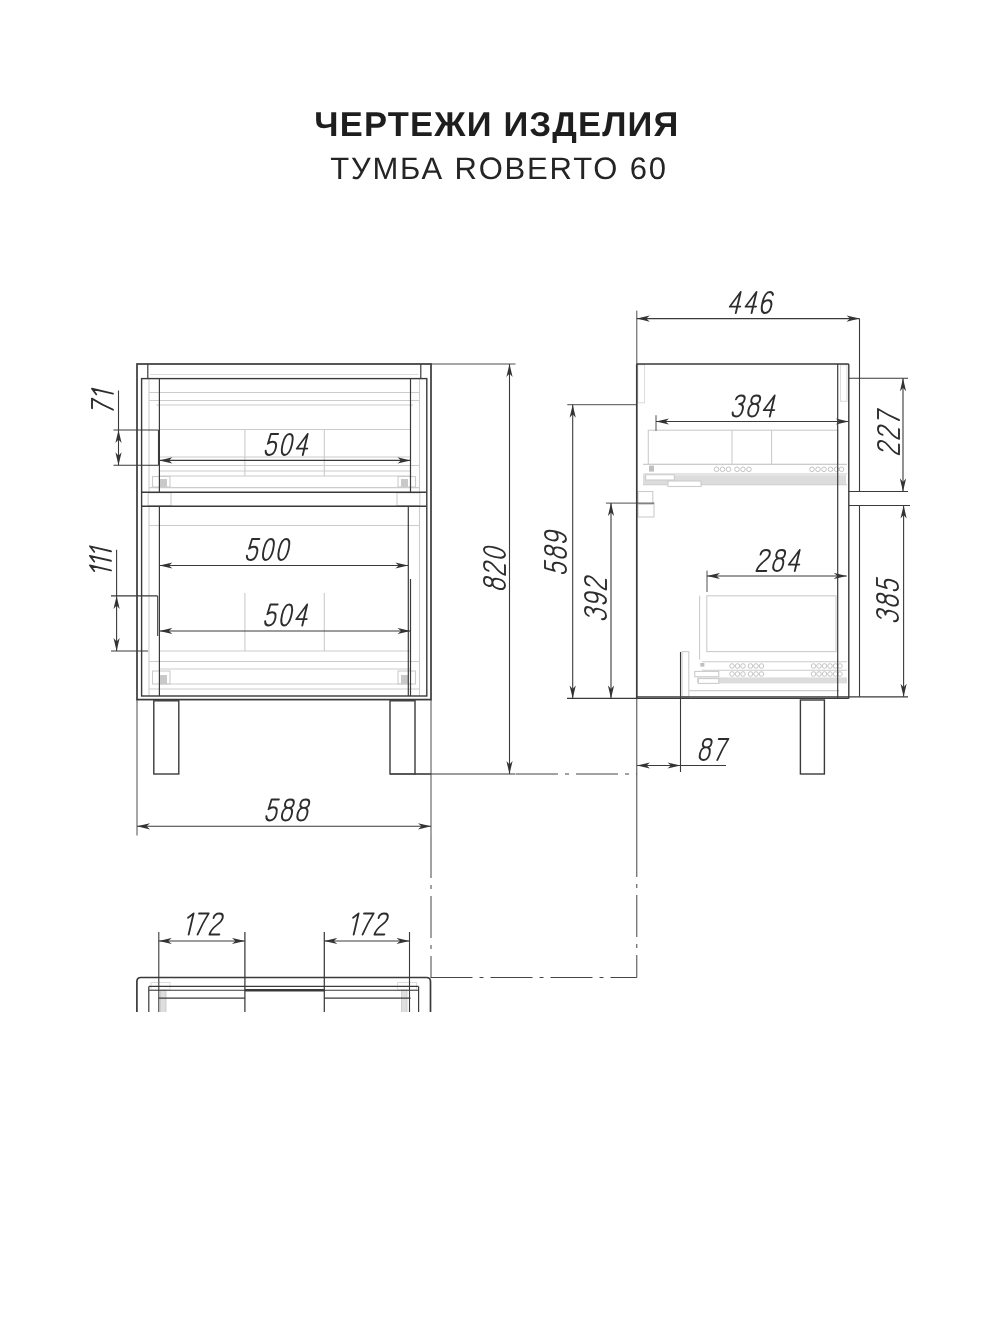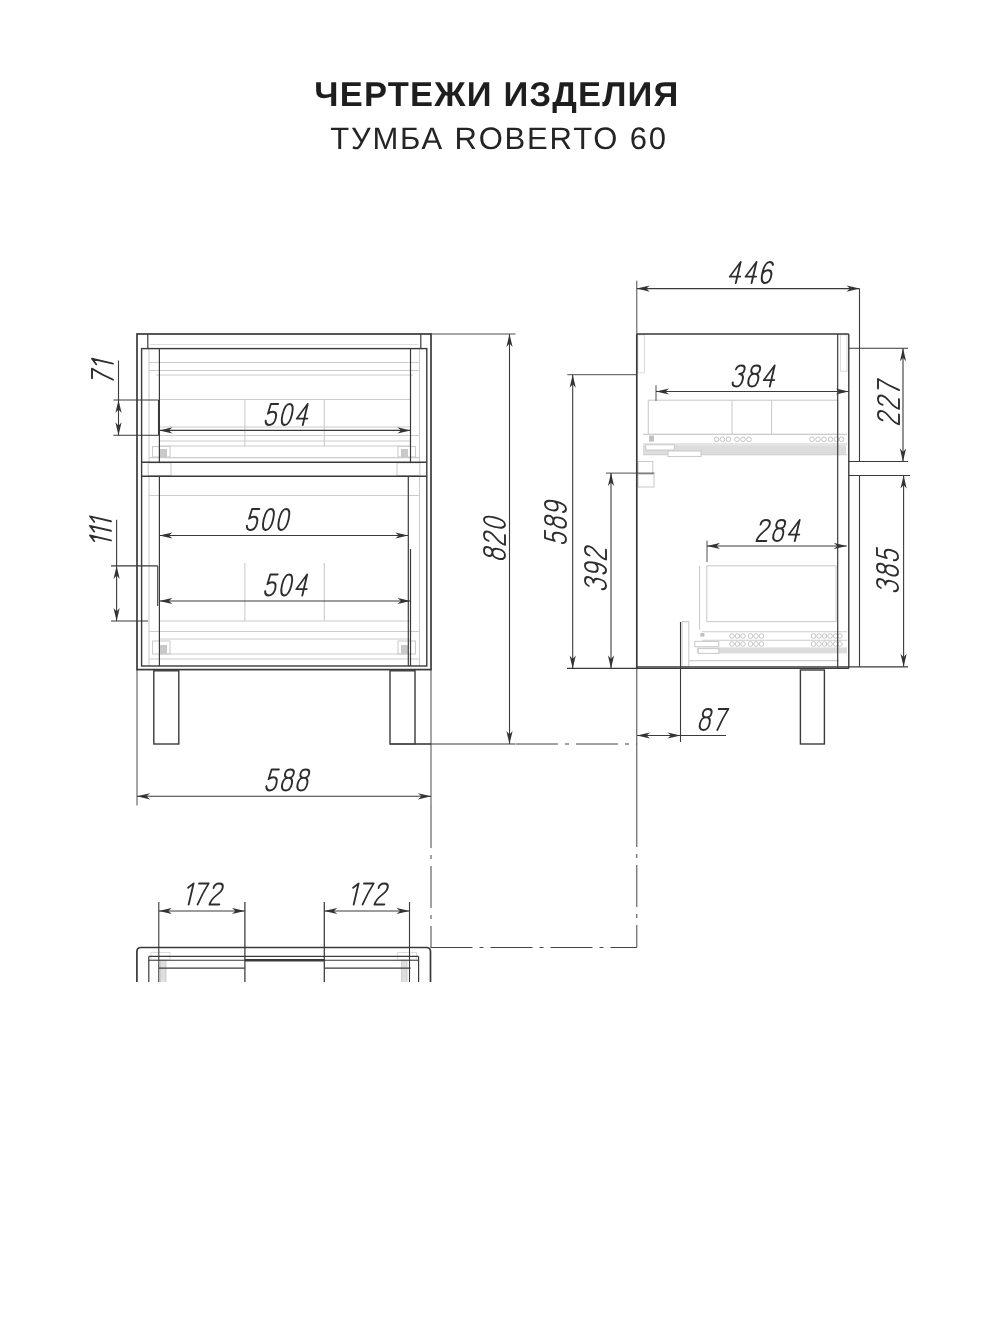--- a/index.html
+++ b/index.html
@@ -1,16 +1,16 @@
 <!DOCTYPE html>
 <html><head>
 <meta charset="utf-8">
 <style>
   html,body{margin:0;padding:0;background:#ffffff;}
-  .page{width:1000px;height:982px;position:relative;background:#a3a3a3;overflow:hidden;}
+  .page{width:1000px;height:982px;position:relative;background:#a3a3a3;overflow:hidden;margin-top:30px;}
   svg{display:block;transform:translateZ(0);}
   text{font-family:"Liberation Sans",sans-serif;text-rendering:geometricPrecision;-webkit-font-smoothing:antialiased;}
   .t1{font-weight:bold;font-size:34.5px;fill:#1e1e1e;text-anchor:middle;letter-spacing:1.2px;}
   .t2{font-size:31px;fill:#242424;text-anchor:middle;letter-spacing:1.8px;}
   .k{stroke:#3a3a3a;fill:none;}
   .g{stroke:#cccccc;fill:none;}
   .gl{stroke:#dddddd;fill:none;}
 </style>
 </head>
 <body>

